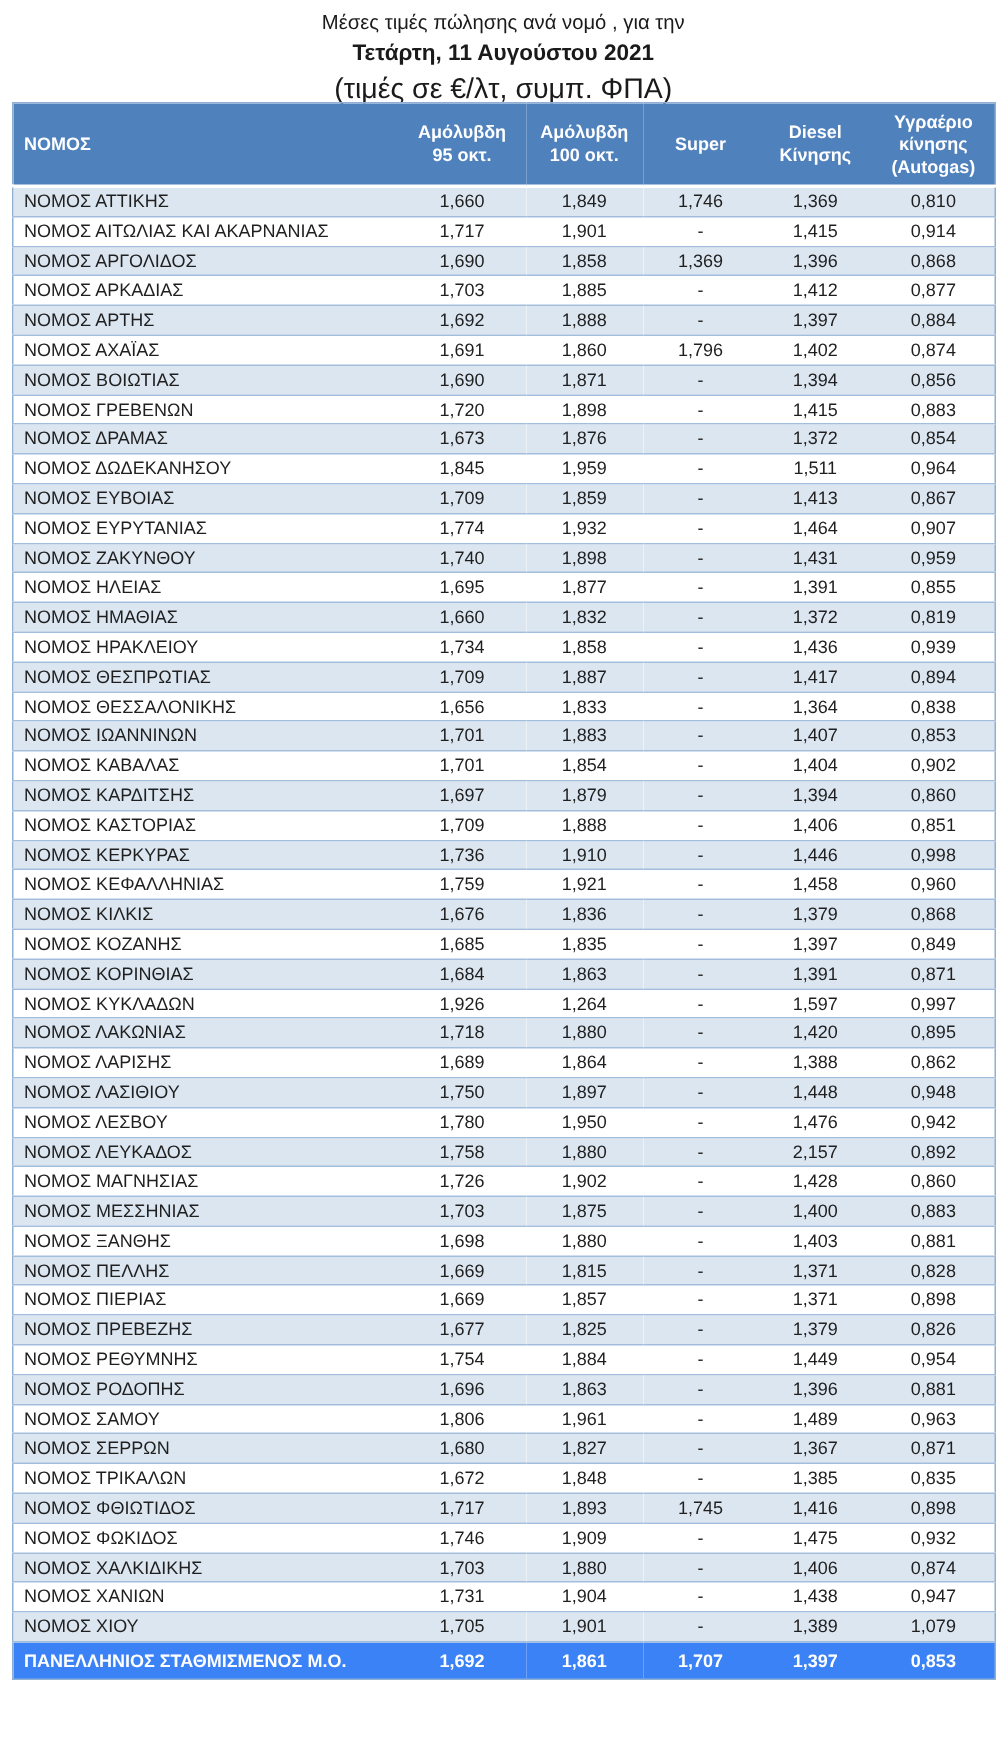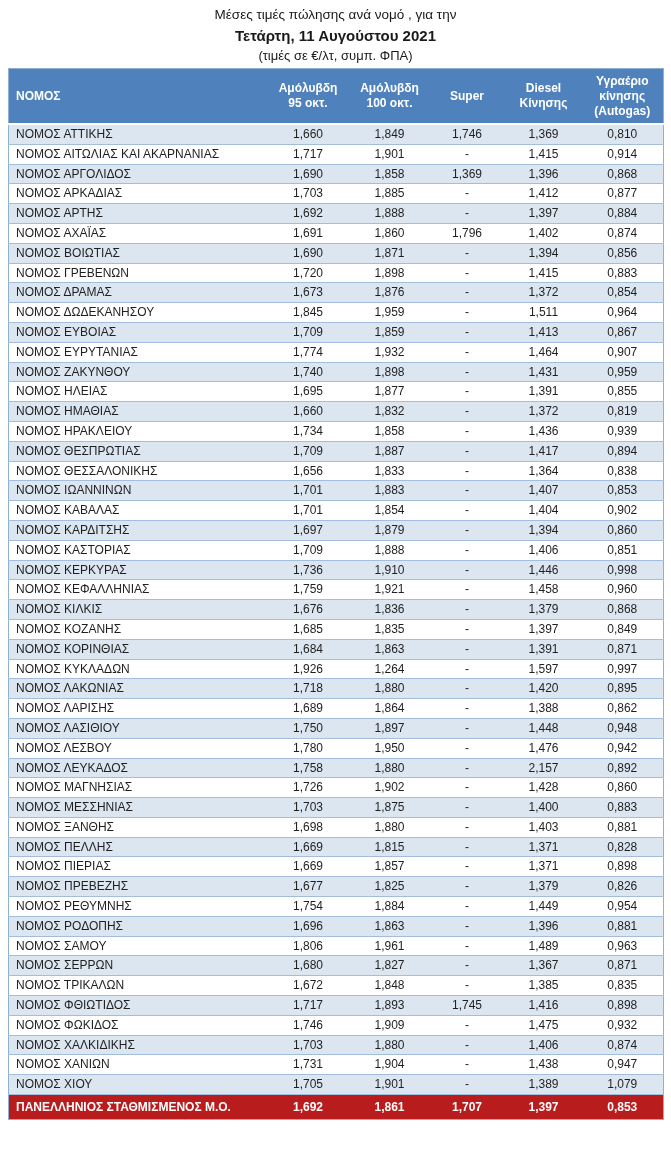--- a/index.html
+++ b/index.html
@@ -9,21 +9,21 @@
     font-family:"Liberation Sans","DejaVu Sans",sans-serif;
     color:#1f1f1f;
     -webkit-font-smoothing:antialiased;
   }
   .page{position:relative;width:671px;height:1166px;overflow:hidden;}
 
   
   .title-block{width:671px;text-align:center;padding-top:5px;}
   .title-line1{font-size:13.5px;color:#1a1a1a;line-height:1.45;}
   .title-line2{font-size:15px;font-weight:bold;color:#1a1a1a;line-height:1.5;}
-  .title-line3{font-size:13px;color:#1a1a1a;line-height:1.35;}
+  .title-line3{font-size:19px;color:#1a1a1a;line-height:1.35;}
 
   
   .price-table{
     position:absolute;left:8px;top:68px;
     width:655px;
     border-collapse:collapse;
     table-layout:fixed;
     border:1px solid #8eb0d3;
   }
   .price-table thead th{
@@ -55,21 +55,21 @@
     overflow:hidden;
   }
   .price-table tbody td.name-cell{
     text-align:left;
     padding-left:7px;
     margin-left:30px;
   }
   .price-table tbody tr:nth-child(odd){background:#dce6f1;}
   .price-table tbody tr:nth-child(even){background:#ffffff;}
   .price-table tfoot td{
-    background:#b91c1c;
+    background:#3b82f6;
     color:#ffffff;
     font-weight:bold;
     font-size:12px;
     height:24px;
     line-height:24px;
     padding:0;
     text-align:center;
     border-top:1px solid #ffffff;
     white-space:nowrap;
   }

